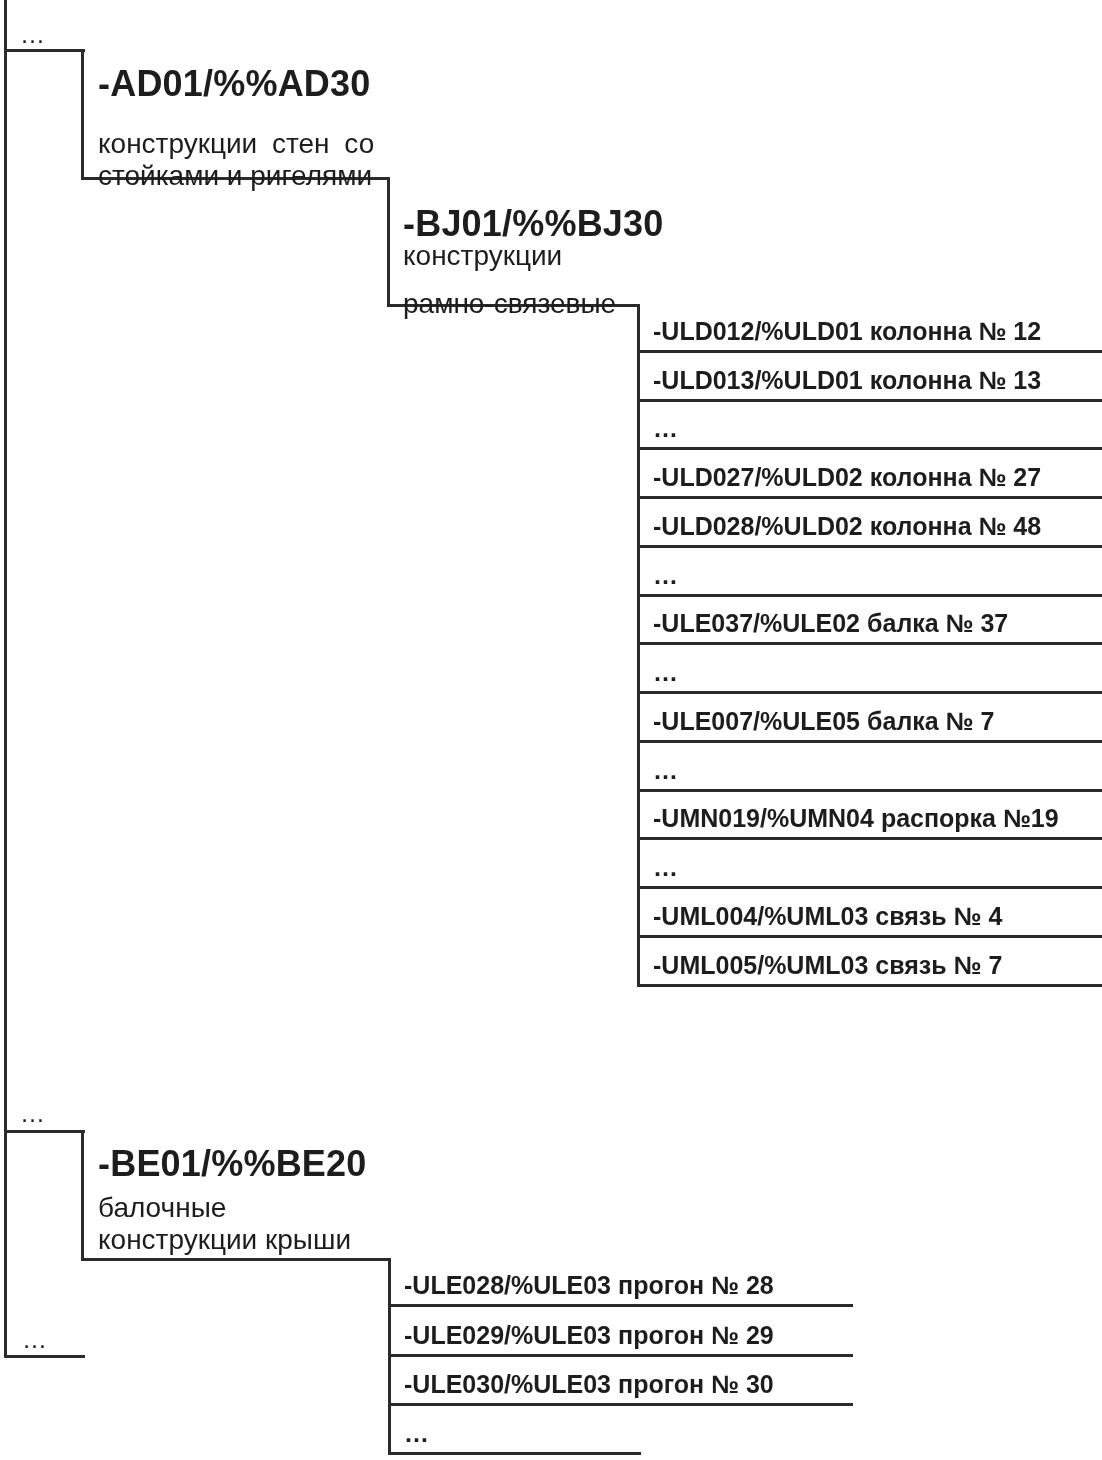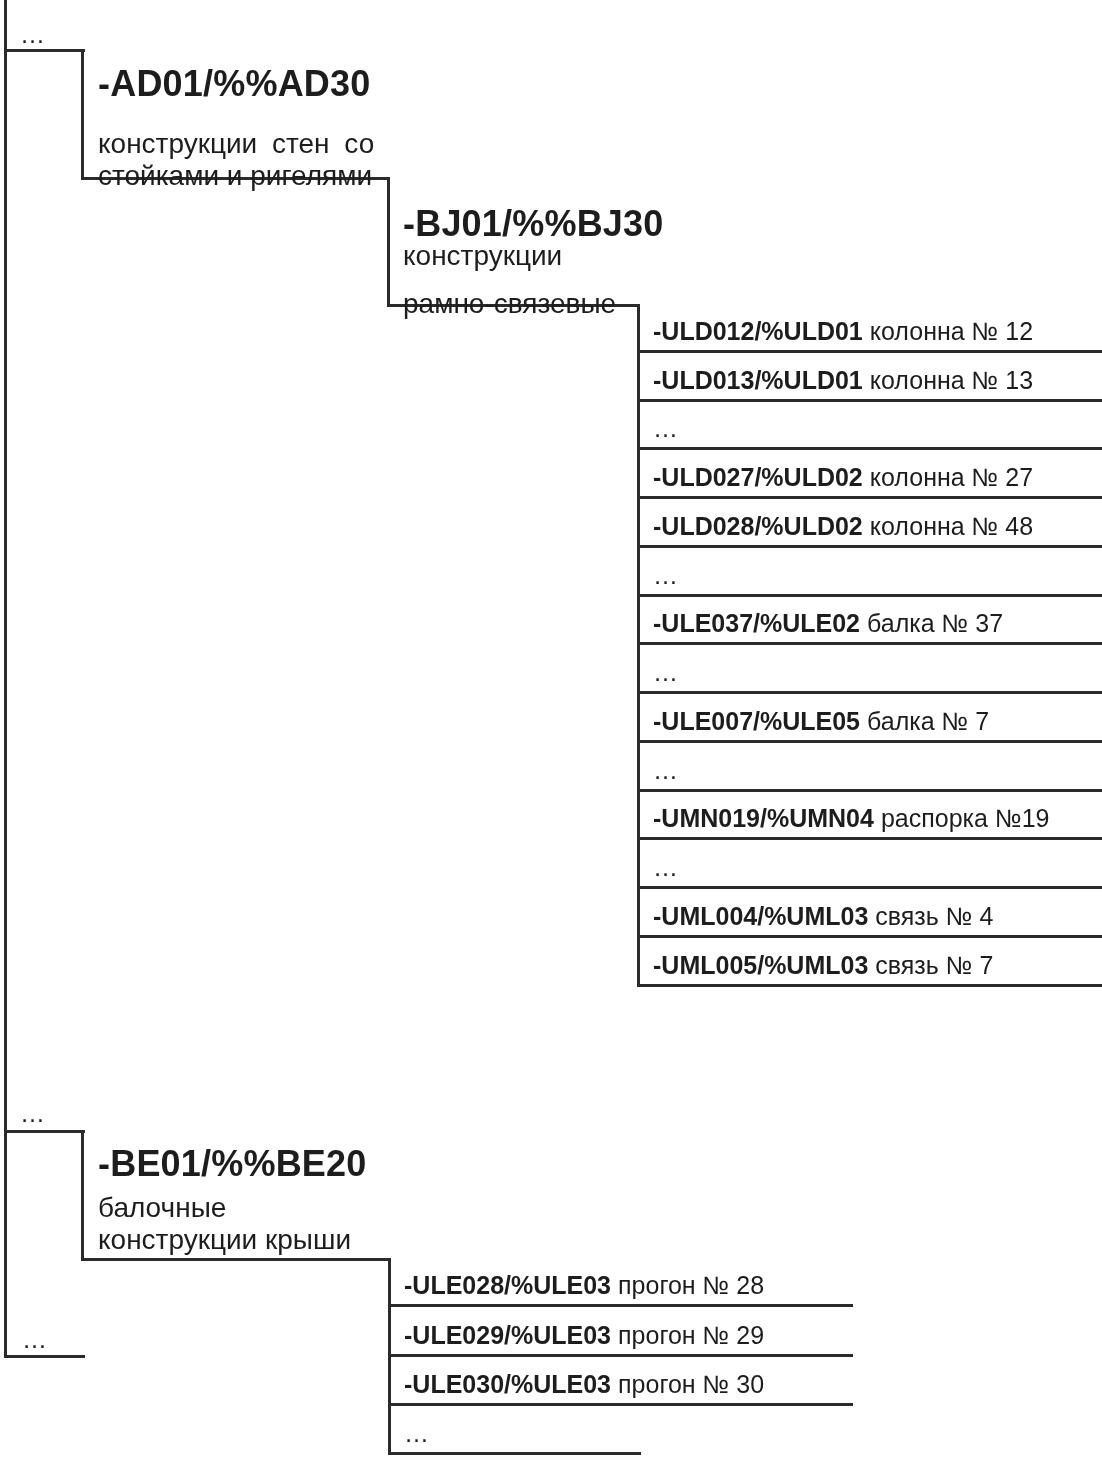--- a/index.html
+++ b/index.html
@@ -20,21 +20,21 @@
     border-bottom:3px solid #2b2b2b;
     padding:0 0 4px 13px;
     font-size:25px; line-height:30px; white-space:nowrap;
   }
   .row-u { height:48.76px; width:462px; }
   .row-l { height:49.25px; }
   .w-full { width:462px; }
   .w-short { width:250px; }
   .code { font-weight:bold; margin-right:7px; }
   .code:empty { margin-right:0; }
-  .label { font-weight:normal; }
+  .label { font-weight:bold; }
 </style>
 </head>
 <body>
 
 <div class="canvas">
 
   <div class="line" style="left:4px; top:0; width:3px; height:1358px;"></div>
 
   <div class="ellipsis" style="left:20px; top:19px;">…</div>
 

